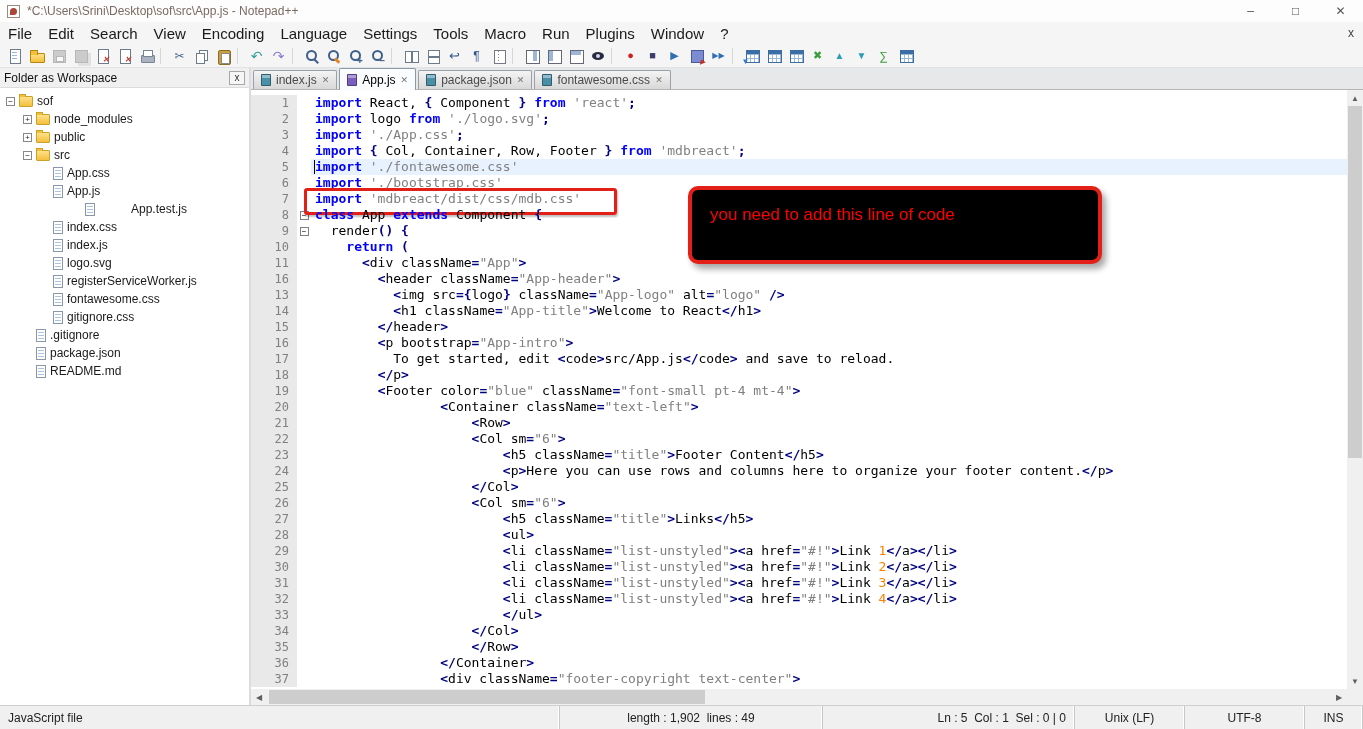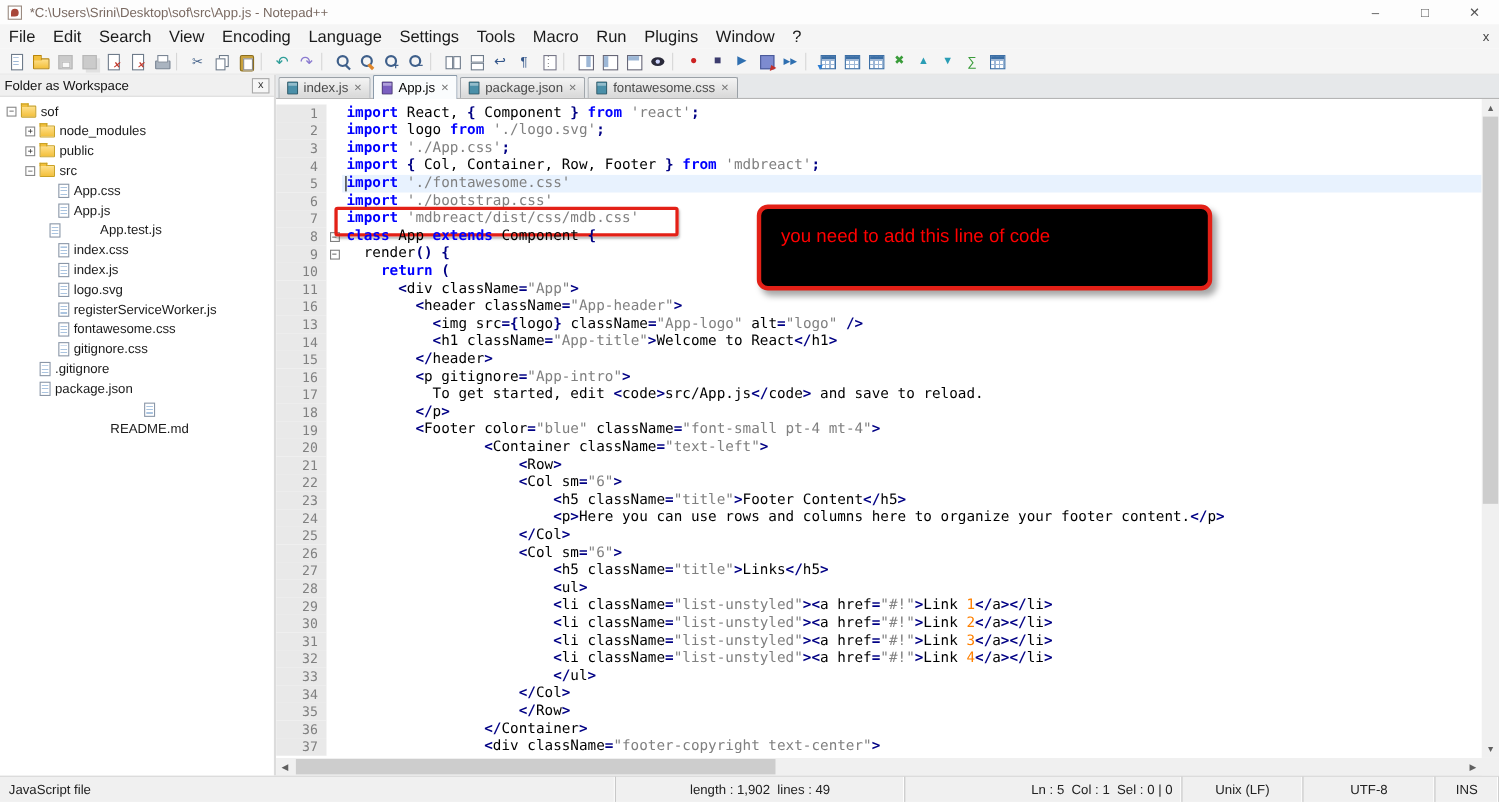--- a/index.html
+++ b/index.html
@@ -370,21 +370,21 @@
         <div class="trow" style="padding-left: 40px;">
           <span class="exp-ph"></span>
           <span class="i-file"></span>
           <span>App.css</span>
         </div>
         <div class="trow" style="padding-left: 40px;">
           <span class="exp-ph"></span>
           <span class="i-file"></span>
           <span>App.js</span>
         </div>
-        <div class="trow" style=" gap: 36px;">
+        <div class="trow" style="padding-left: 40px; gap: 36px;">
           <span class="exp-ph"></span>
           <span class="i-file"></span>
           <span>App.test.js</span>
         </div>
         <div class="trow" style="padding-left: 40px;">
           <span class="exp-ph"></span>
           <span class="i-file"></span>
           <span>index.css</span>
         </div>
         <div class="trow" style="padding-left: 40px;">
@@ -415,21 +415,21 @@
         <div class="trow" style="padding-left: 23px;">
           <span class="exp-ph"></span>
           <span class="i-file"></span>
           <span>.gitignore</span>
         </div>
         <div class="trow" style="padding-left: 23px;">
           <span class="exp-ph"></span>
           <span class="i-file"></span>
           <span>package.json</span>
         </div>
-        <div class="trow" style="padding-left: 23px; flex-direction: column;">
+        <div class="trow" style="padding-left: 23px;">
           <span class="exp-ph"></span>
           <span class="i-file"></span>
           <span>README.md</span>
         </div>
       </div>
   </div>
 
   <div class="editor-col">
     <div class="tabbar">
         <div class="tab">
@@ -464,21 +464,21 @@
           <div class="line"><span class="ln">6</span><span class="fold-cell"></span><span class="code"><span class="tk">import</span><span> </span><span class="ts">'./bootstrap.css'</span></span></div>
           <div class="line red"><span class="ln">7</span><span class="fold-cell"></span><span class="code"><span class="tk">import</span><span> </span><span class="ts">'mdbreact/dist/css/mdb.css'</span></span></div>
           <div class="line"><span class="ln">8</span><span class="fold-cell"><span class="fold-box">−</span></span><span class="code"><span class="tk">class</span><span> App </span><span class="tk">extends</span><span> Component </span><span class="to">{</span></span></div>
           <div class="line"><span class="ln">9</span><span class="fold-cell"><span class="fold-box">−</span></span><span class="code"><span>  render</span><span class="to">()</span><span> </span><span class="to">{</span></span></div>
           <div class="line"><span class="ln">10</span><span class="fold-cell"></span><span class="code"><span>    </span><span class="tk">return</span><span> </span><span class="to">(</span></span></div>
           <div class="line"><span class="ln">11</span><span class="fold-cell"></span><span class="code"><span>      </span><span class="to">&lt;</span><span>div className</span><span class="to">=</span><span class="ts">"App"</span><span class="to">&gt;</span></span></div>
           <div class="line"><span class="ln">16</span><span class="fold-cell"></span><span class="code"><span>        </span><span class="to">&lt;</span><span>header className</span><span class="to">=</span><span class="ts">"App-header"</span><span class="to">&gt;</span></span></div>
           <div class="line"><span class="ln">13</span><span class="fold-cell"></span><span class="code"><span>          </span><span class="to">&lt;</span><span>img src</span><span class="to">={</span><span>logo</span><span class="to">}</span><span> className</span><span class="to">=</span><span class="ts">"App-logo"</span><span> alt</span><span class="to">=</span><span class="ts">"logo"</span><span> </span><span class="to">/&gt;</span></span></div>
           <div class="line"><span class="ln">14</span><span class="fold-cell"></span><span class="code"><span>          </span><span class="to">&lt;</span><span>h1 className</span><span class="to">=</span><span class="ts">"App-title"</span><span class="to">&gt;</span><span>Welcome to React</span><span class="to">&lt;/</span><span>h1</span><span class="to">&gt;</span></span></div>
           <div class="line"><span class="ln">15</span><span class="fold-cell"></span><span class="code"><span>        </span><span class="to">&lt;/</span><span>header</span><span class="to">&gt;</span></span></div>
-          <div class="line"><span class="ln">16</span><span class="fold-cell"></span><span class="code"><span>        </span><span class="to">&lt;</span><span>p gitignore</span><span class="to">=</span><span class="ts">"App-intro"</span><span class="to">&gt;</span></span></div>
+          <div class="line"><span class="ln">16</span><span class="fold-cell"></span><span class="code"><span>        </span><span class="to">&lt;</span><span>p bootstrap</span><span class="to">=</span><span class="ts">"App-intro"</span><span class="to">&gt;</span></span></div>
           <div class="line"><span class="ln">17</span><span class="fold-cell"></span><span class="code"><span>          To get started, edit </span><span class="to">&lt;</span><span>code</span><span class="to">&gt;</span><span>src/App.js</span><span class="to">&lt;/</span><span>code</span><span class="to">&gt;</span><span> and save to reload.</span></span></div>
           <div class="line"><span class="ln">18</span><span class="fold-cell"></span><span class="code"><span>        </span><span class="to">&lt;/</span><span>p</span><span class="to">&gt;</span></span></div>
           <div class="line"><span class="ln">19</span><span class="fold-cell"></span><span class="code"><span>        </span><span class="to">&lt;</span><span>Footer color</span><span class="to">=</span><span class="ts">"blue"</span><span> className</span><span class="to">=</span><span class="ts">"font-small pt-4 mt-4"</span><span class="to">&gt;</span></span></div>
           <div class="line"><span class="ln">20</span><span class="fold-cell"></span><span class="code"><span>                </span><span class="to">&lt;</span><span>Container className</span><span class="to">=</span><span class="ts">"text-left"</span><span class="to">&gt;</span></span></div>
           <div class="line"><span class="ln">21</span><span class="fold-cell"></span><span class="code"><span>                    </span><span class="to">&lt;</span><span>Row</span><span class="to">&gt;</span></span></div>
           <div class="line"><span class="ln">22</span><span class="fold-cell"></span><span class="code"><span>                    </span><span class="to">&lt;</span><span>Col sm</span><span class="to">=</span><span class="ts">"6"</span><span class="to">&gt;</span></span></div>
           <div class="line"><span class="ln">23</span><span class="fold-cell"></span><span class="code"><span>                        </span><span class="to">&lt;</span><span>h5 className</span><span class="to">=</span><span class="ts">"title"</span><span class="to">&gt;</span><span>Footer Content</span><span class="to">&lt;/</span><span>h5</span><span class="to">&gt;</span></span></div>
           <div class="line"><span class="ln">24</span><span class="fold-cell"></span><span class="code"><span>                        </span><span class="to">&lt;</span><span>p</span><span class="to">&gt;</span><span>Here you can use rows and columns here to organize your footer content.</span><span class="to">&lt;/</span><span>p</span><span class="to">&gt;</span></span></div>
           <div class="line"><span class="ln">25</span><span class="fold-cell"></span><span class="code"><span>                    </span><span class="to">&lt;/</span><span>Col</span><span class="to">&gt;</span></span></div>
           <div class="line"><span class="ln">26</span><span class="fold-cell"></span><span class="code"><span>                    </span><span class="to">&lt;</span><span>Col sm</span><span class="to">=</span><span class="ts">"6"</span><span class="to">&gt;</span></span></div>

